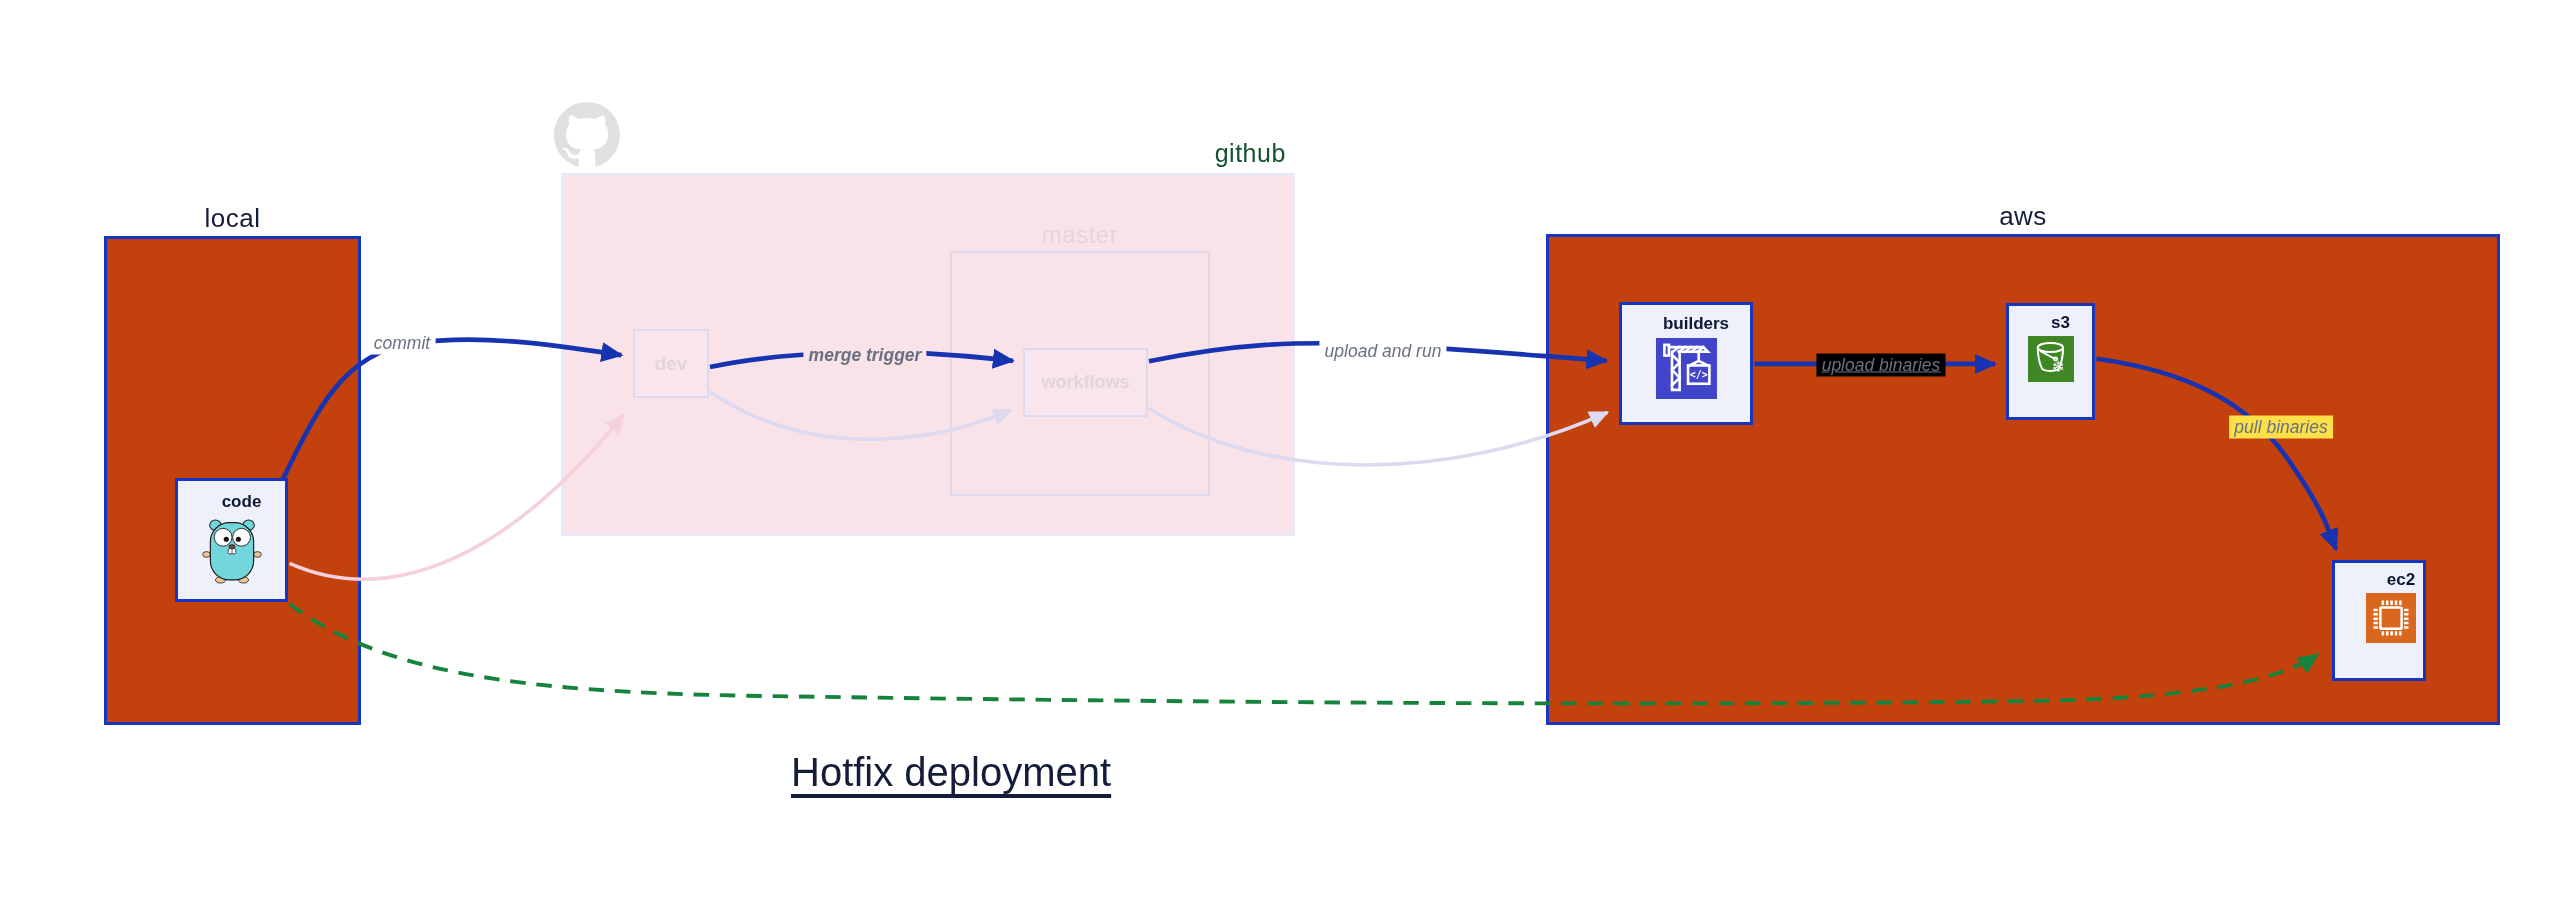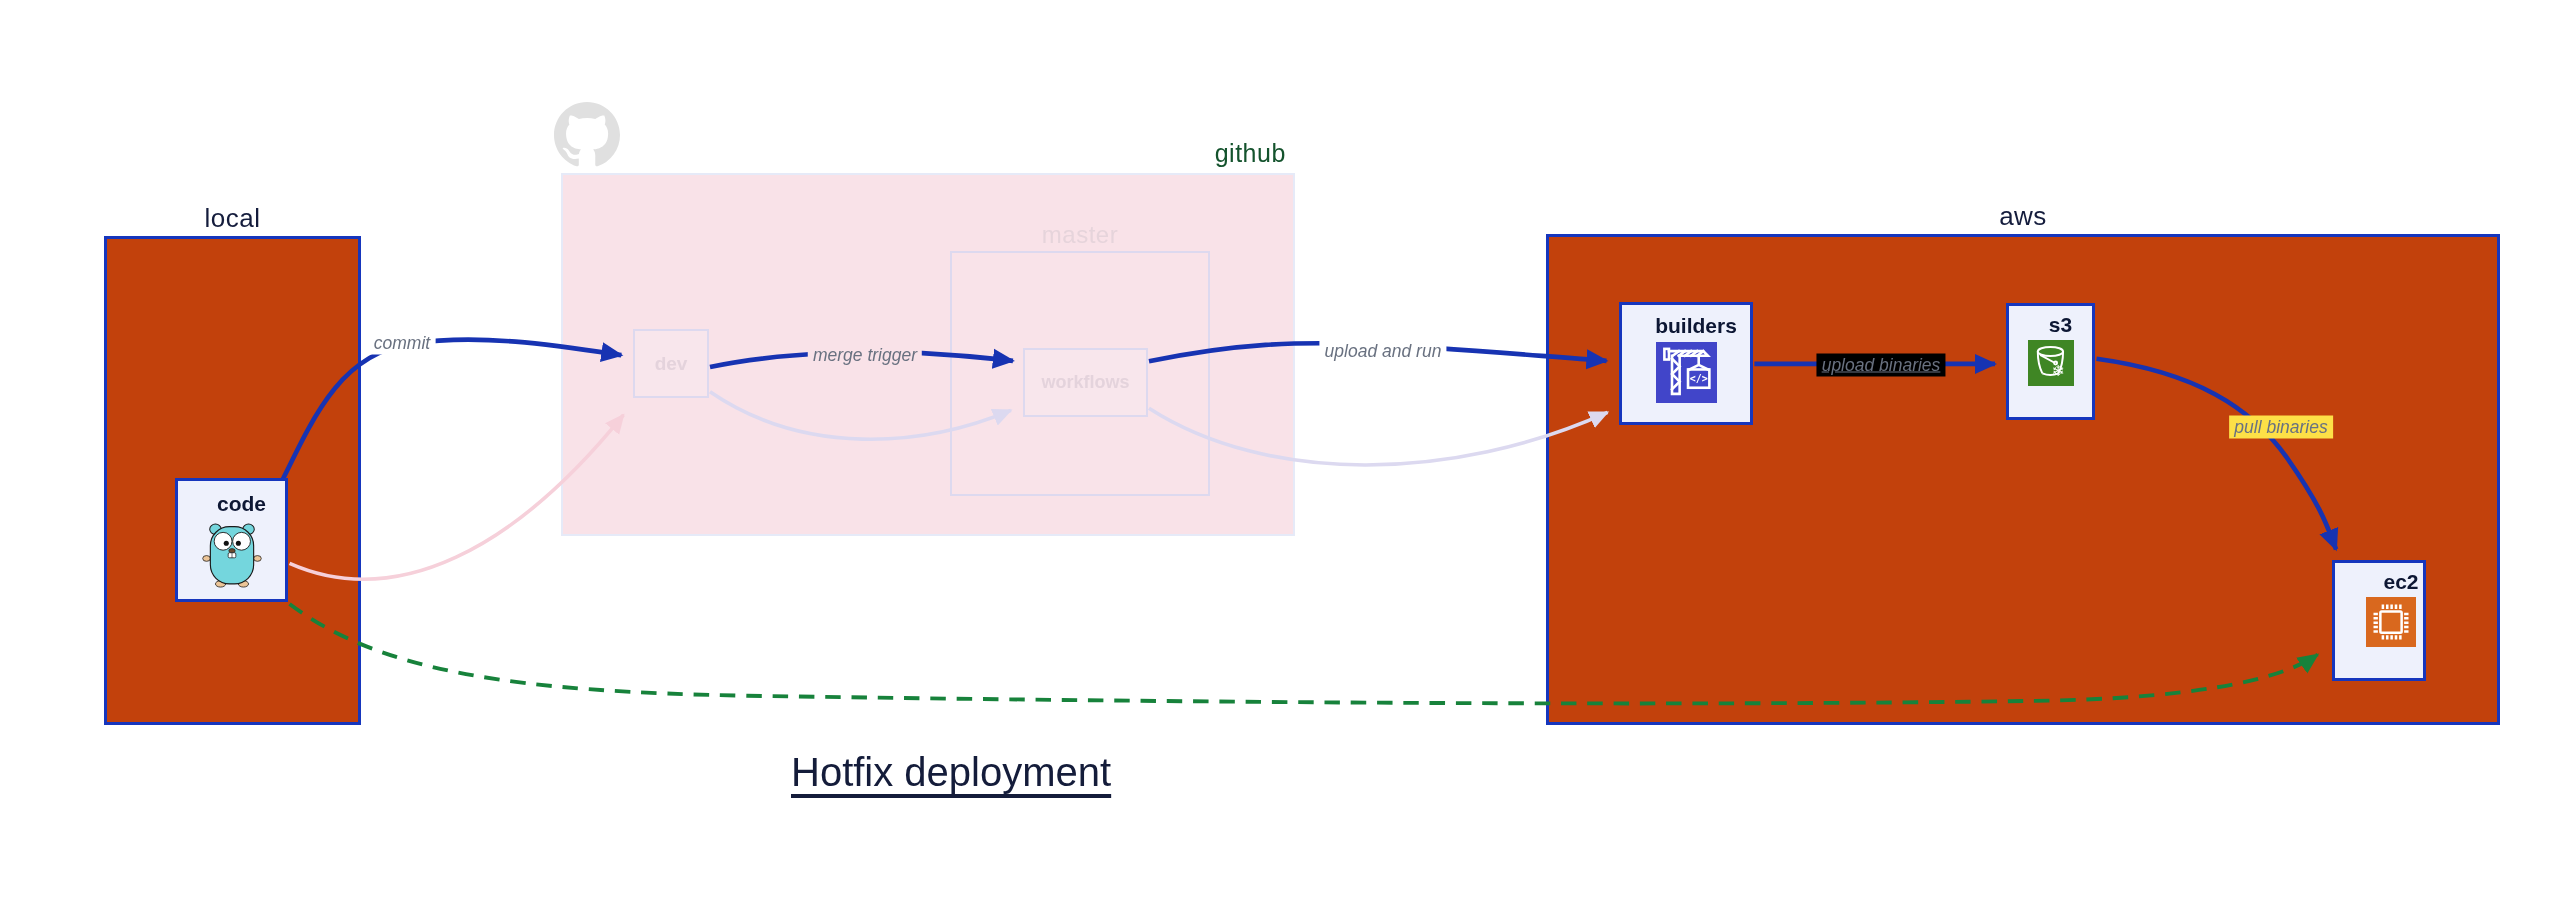--- a/index.html
+++ b/index.html
@@ -16,21 +16,21 @@
   .container-label{
     position:absolute;left:0;right:0;top:-36px;text-align:center;
     font-size:26px;color:#141c3c;letter-spacing:0.5px;
   }
   .container-label.faded-gray{color:#14532d;font-size:25px;text-align:right;padding-right:7.2px;}
   .container-label.faded-pink{color:#e6d4db;font-size:24px;}
   
   .node{position:absolute;box-sizing:border-box;z-index:3;text-align:center;}
   .node.active{background:#eef1fc;border:3.1px solid #1636bd;}
   .node.ghost{background:#f8e6ec;border:2.1px solid #ddd9ef;}
-  .node-label{font-weight:bold;font-size:21px;color:#0d1734;margin-top:9.3px;margin-left:20px;}
+  .node-label{font-weight:bold;font-size:17px;color:#0d1734;margin-top:9.3px;margin-left:20px;}
   .node.ghost .node-label{color:#e4d3dc;font-size:19px;margin:0;}
   .node.ghost{display:flex;align-items:center;justify-content:center;}
   .icon-tile{display:inline-block;margin-top:7.2px;}
   
   .edge-label{
     position:absolute;transform:translate(-50%,-50%);
     font-size:17.5px;font-style:italic;color:#697180;
     padding:1px 5.2px;white-space:nowrap;z-index:4;
   }
   
@@ -173,19 +173,19 @@
         <path d="M27 12 V19 M34 12 V19 M41 12 V19 M48 12 V19 M55 12 V19"></path>
         <path d="M27 61 V68 M34 61 V68 M41 61 V68 M48 61 V68 M55 61 V68"></path>
         <path d="M12 27 H19 M12 34 H19 M12 41 H19 M12 48 H19 M12 55 H19"></path>
         <path d="M61 27 H68 M61 34 H68 M61 41 H68 M61 48 H68 M61 55 H68"></path>
       </g>
     </svg>
   </span>
 </div>
 
 <div class="edge-label" style="left:402px;top:343px;background:#ffffff;">commit</div>
-<div class="edge-label" style="left:865px;top:355px;background:#f9e2e8;">merge trigger</div>
+<div class="edge-label" style="left:865px;top:355px;background:#f9e2e8;font-weight:bold;">merge trigger</div>
 <div class="edge-label" style="left:1383px;top:351px;background:#ffffff;">upload and run</div>
 <div class="edge-label" style="left:1881px;top:365px;background:#000000;text-decoration:underline;">upload binaries</div>
 <div class="edge-label" style="left:2248px;top:427px;background:#fde047;margin-left:33px;">pull binaries</div>
 
 <div class="diagram-title">Hotfix deployment</div>
 
 
 </body></html>

